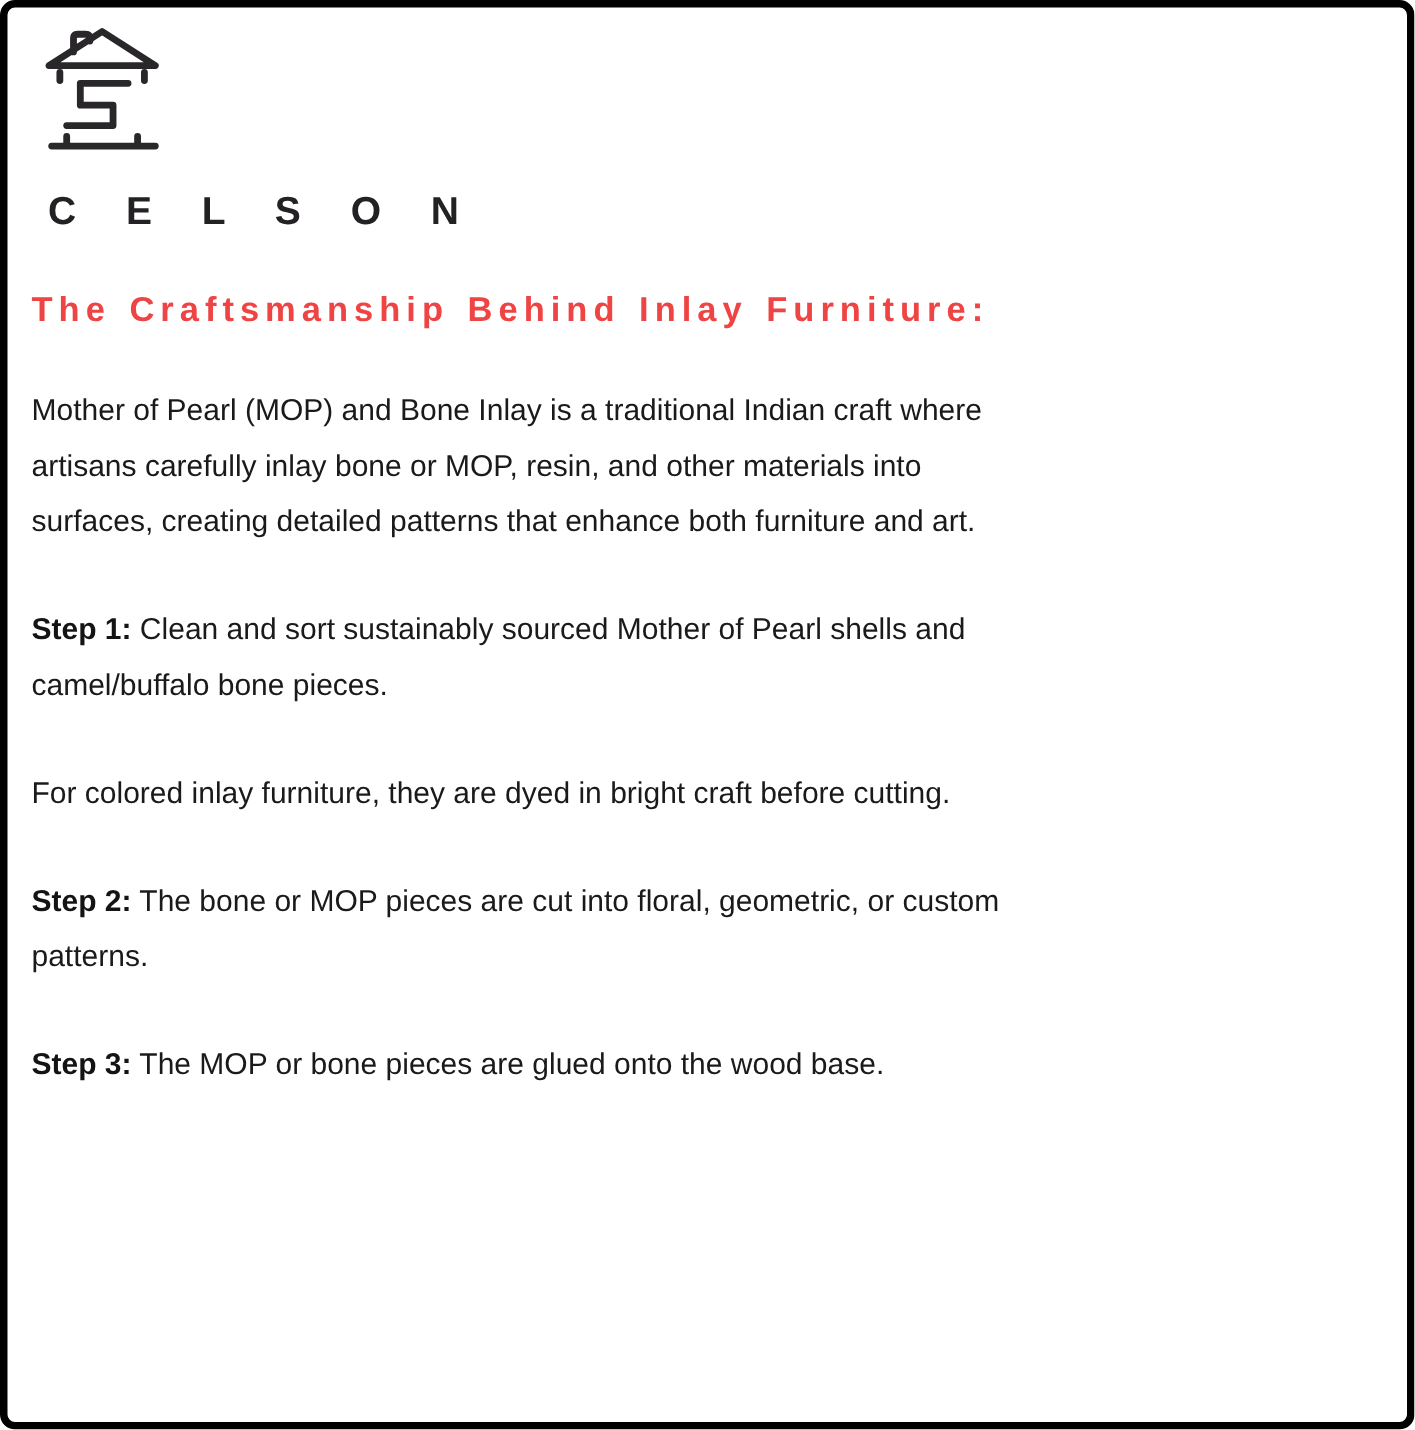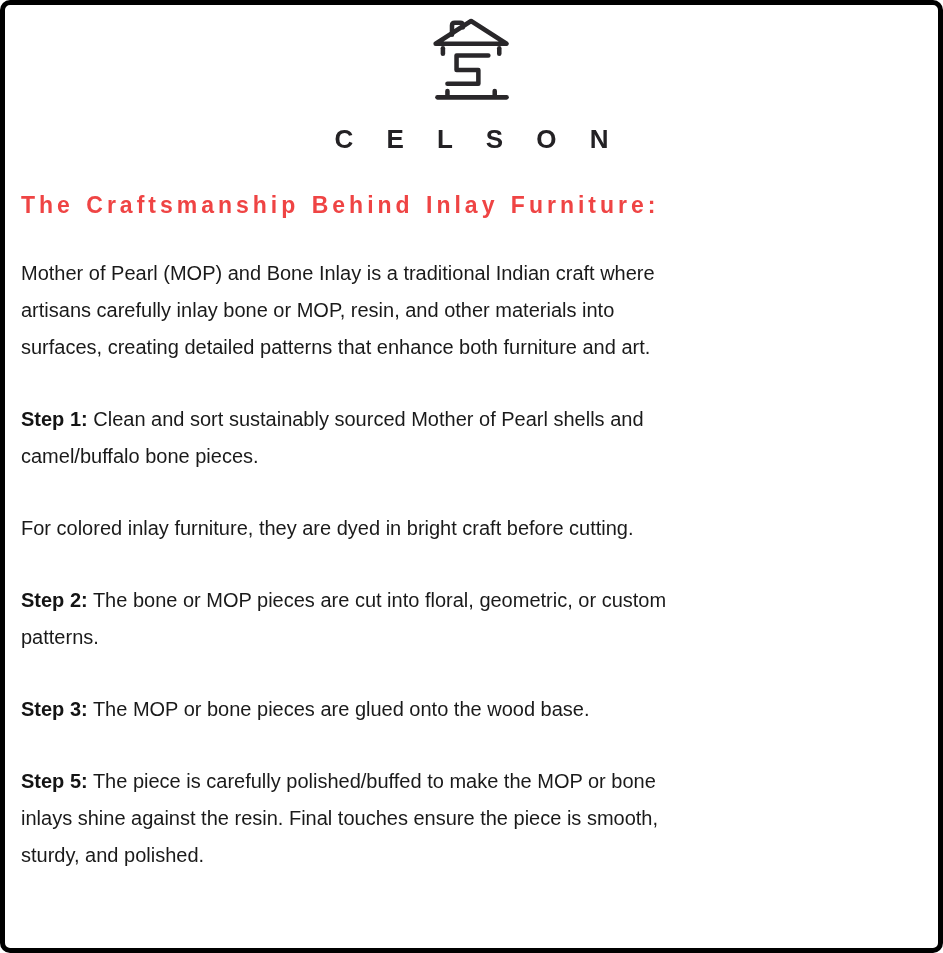--- a/index.html
+++ b/index.html
@@ -9,21 +9,21 @@
     height: 953px;
     box-sizing: border-box;
     border: 5px solid #000000;
     border-radius: 10px;
     background: #ffffff;
     padding: 0 14px;
     overflow: hidden;
     font-family: "Liberation Sans", sans-serif;
     color: #1a1a1a;
   }
-  .brand { text-align: center; padding-top: 5px; }
+  .brand { text-align: left; padding-top: 5px; }
   .logo { display: inline-block; line-height: 0; }
   .logo svg { width: 100px; height: 102px; }
   .brand-name {
     font-size: 26px;
     font-weight: bold;
     letter-spacing: 13px;
     padding-left: 13px; 
     line-height: 30px;
     margin-top: 8px;
     color: #232124;
@@ -85,17 +85,14 @@
 camel/buffalo bone pieces.</span></p>
 
   <p class="body">For colored inlay furniture, they are dyed in bright craft before cutting.</p>
 
   <p class="body"><strong>Step 2:</strong><span> The bone or MOP pieces are cut into floral, geometric, or custom
 patterns.</span></p>
 
   <p class="body"><strong>Step 3:</strong><span> The MOP or bone pieces are glued onto the wood base.</span></p>
 
 
-  <p class="body"><strong>Step 5:</strong><span> The piece is carefully polished/buffed to make the MOP or bone
-inlays shine against the resin. Final touches ensure the piece is smooth,
-sturdy, and polished.</span></p>
 
 </div>
 
 </body></html>

